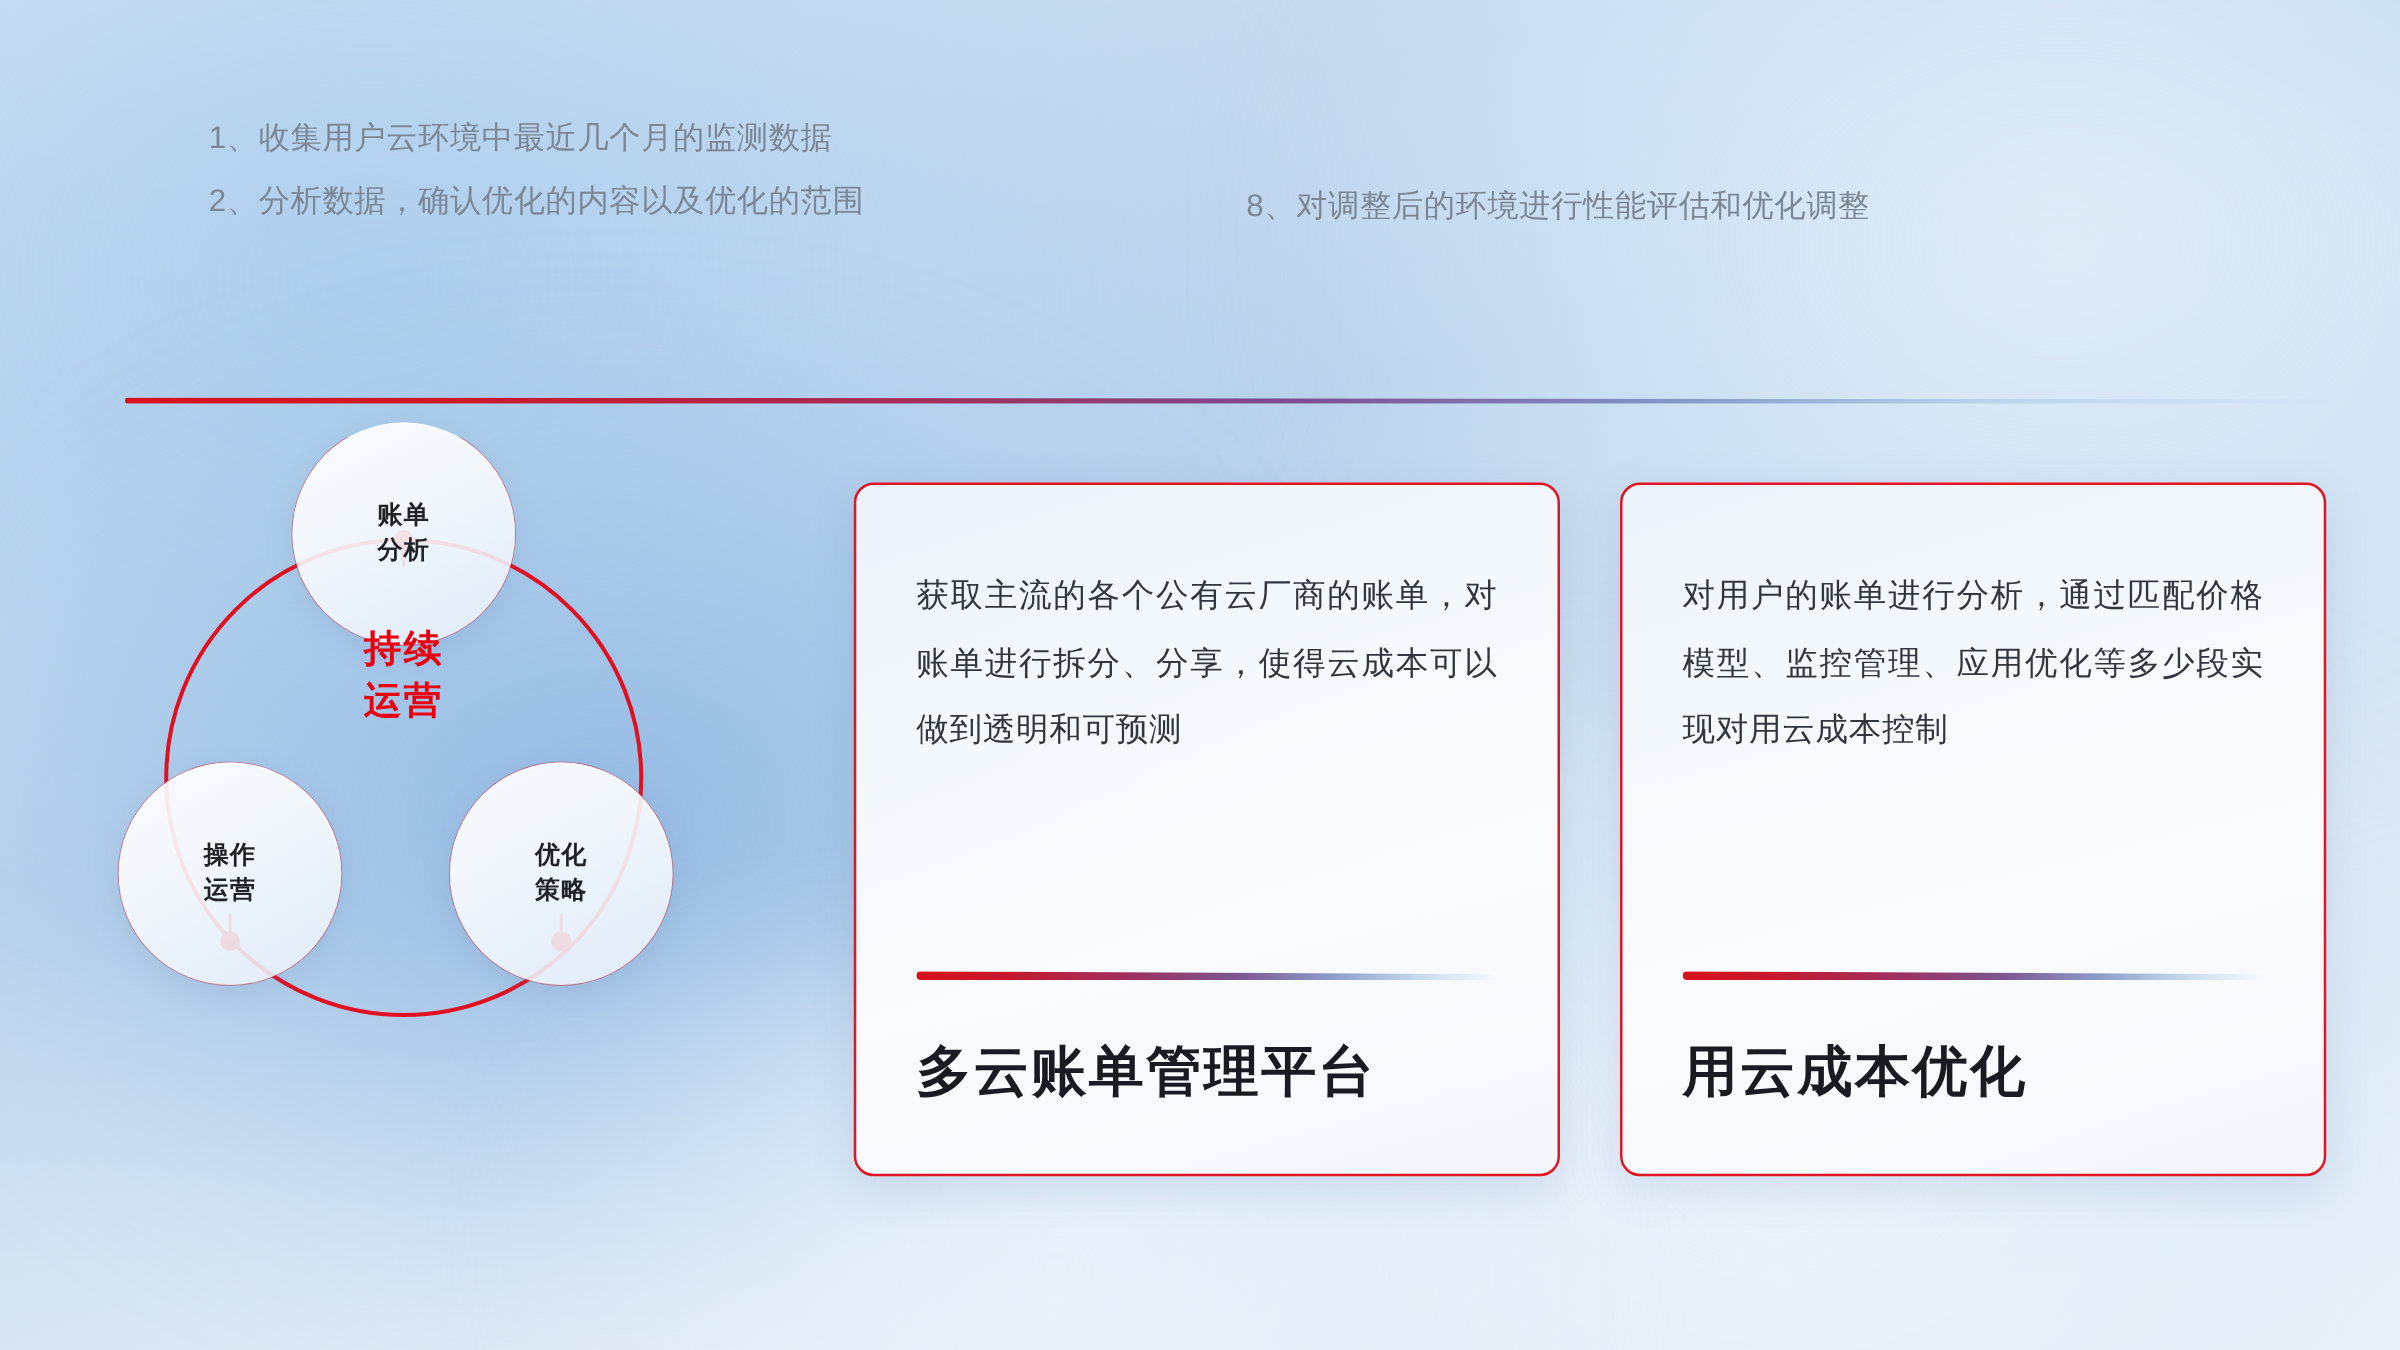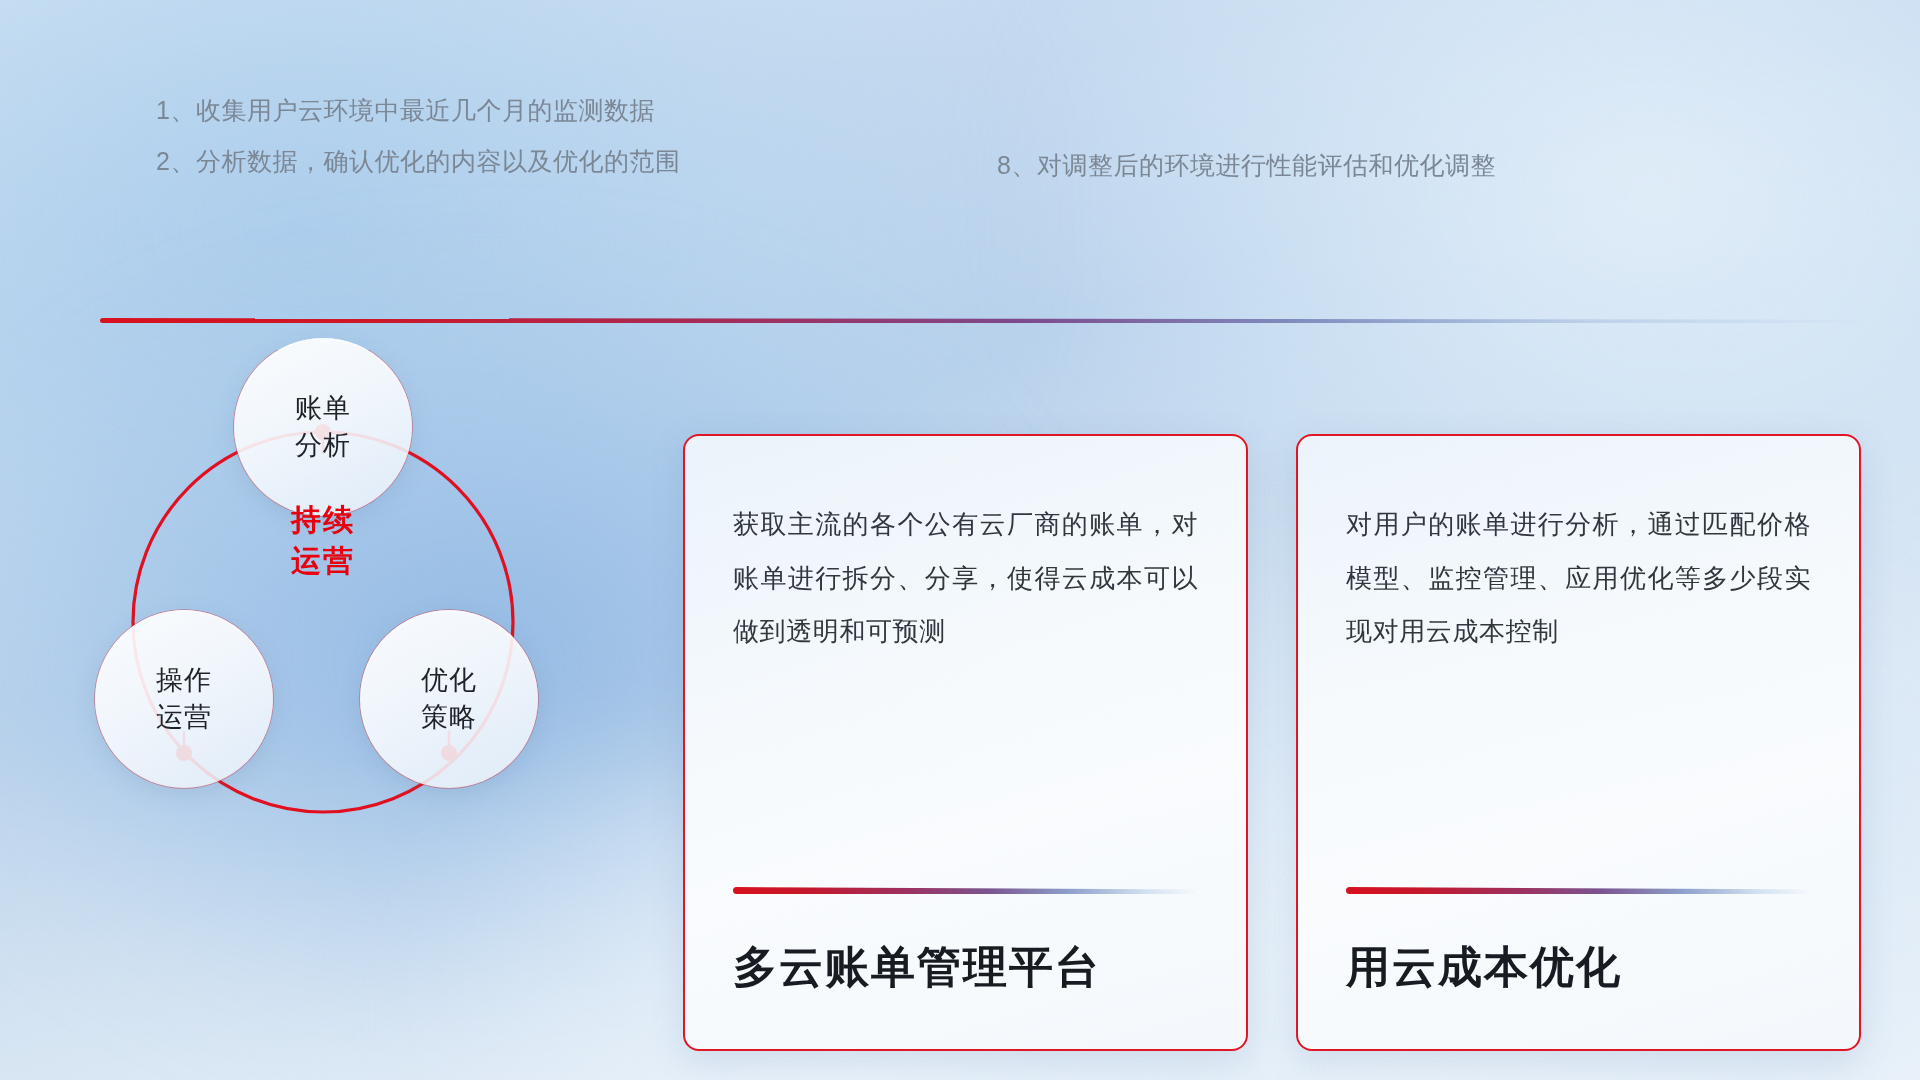--- a/index.html
+++ b/index.html
@@ -42,21 +42,21 @@
     background:radial-gradient(ellipse at 50% 40%, rgba(229,240,250,0.9) 0%, rgba(214,232,247,0) 70%);
     filter:blur(48px);
   }
   .bg-vignette {
     position:absolute; inset:0;
     background:linear-gradient(to bottom, rgba(255,255,255,0.10) 0%, rgba(255,255,255,0) 30%, rgba(255,255,255,0) 70%, rgba(255,255,255,0.18) 100%);
   }
 
   
   .bullets { position:absolute; z-index:5; }
-  #bullets-left  { left:156px; top:98px; }
+  #bullets-left  { left:167px; top:98px; }
   #bullets-right { left:997px; top:153px; }
   .bullet-line {
     font-size:25px;
     line-height:1.0;
     color:#7b8795;
     letter-spacing:0.5px;
     white-space:nowrap;
     margin-bottom:26px;
     font-weight:400;
   }
@@ -73,41 +73,41 @@
   #venn { position:absolute; left:90px; top:350px; width:540px; height:600px; z-index:6; }
   #venn svg { position:absolute; left:0; top:0; }
   .venn-bubble {
     position:absolute; border-radius:50%;
     background:linear-gradient(155deg, rgba(255,255,255,0.93) 0%, rgba(250,252,254,0.90) 38%, rgba(232,241,250,0.86) 100%);
     box-shadow:0 6px 22px rgba(90,125,165,0.18), inset 0 1px 2px rgba(255,255,255,0.9);
     display:flex; align-items:center; justify-content:center;
     text-align:center;
   }
   .venn-bubble .lbl {
-    font-size:27px; font-weight:400; color:#1f2328; line-height:1.38; letter-spacing:1px;
+    font-size:20px; font-weight:700; color:#1f2328; line-height:1.38; letter-spacing:1px;
   }
   #bubble-top    { left:144px; top:-12px; width:178px; height:178px; }
   #bubble-left   { left:5px;   top:260px; width:178px; height:178px; }
   #bubble-right  { left:270px; top:260px; width:178px; height:178px; }
   #venn-center-label {
     position:absolute; left:148px; top:150px; width:170px;
     text-align:center; font-size:30px; font-weight:700; color:#e8000f;
     line-height:1.35; letter-spacing:2px; z-index:3;
   }
 
   
   .card {
     position:absolute; z-index:6;
-    width:565px; height:617px;
+    width:565px; height:555px;
     border:2px solid #e01625;
     border-radius:16px;
     background:linear-gradient(165deg, rgba(237,244,251,0.97) 0%, rgba(246,250,253,0.97) 35%, rgba(250,252,254,0.97) 62%, rgba(244,248,252,0.97) 100%);
     box-shadow:0 10px 34px rgba(80,115,160,0.16);
     padding:62px 48px 0 48px;
-    display:flex; flex-direction:column;margin-top:48px;
+    display:flex; flex-direction:column;
   }
   #card-1 { left:683px; top:386px; }
   #card-2 { left:1296px; top:386px; }
   .card-body {
     font-size:26px; line-height:2.06; color:#31373f;
     letter-spacing:0.6px; text-align:justify; text-justify:inter-ideograph;
     flex:0 0 auto;
   }
   .card-rule {
     margin-top:auto; height:7px; border-radius:4px;

